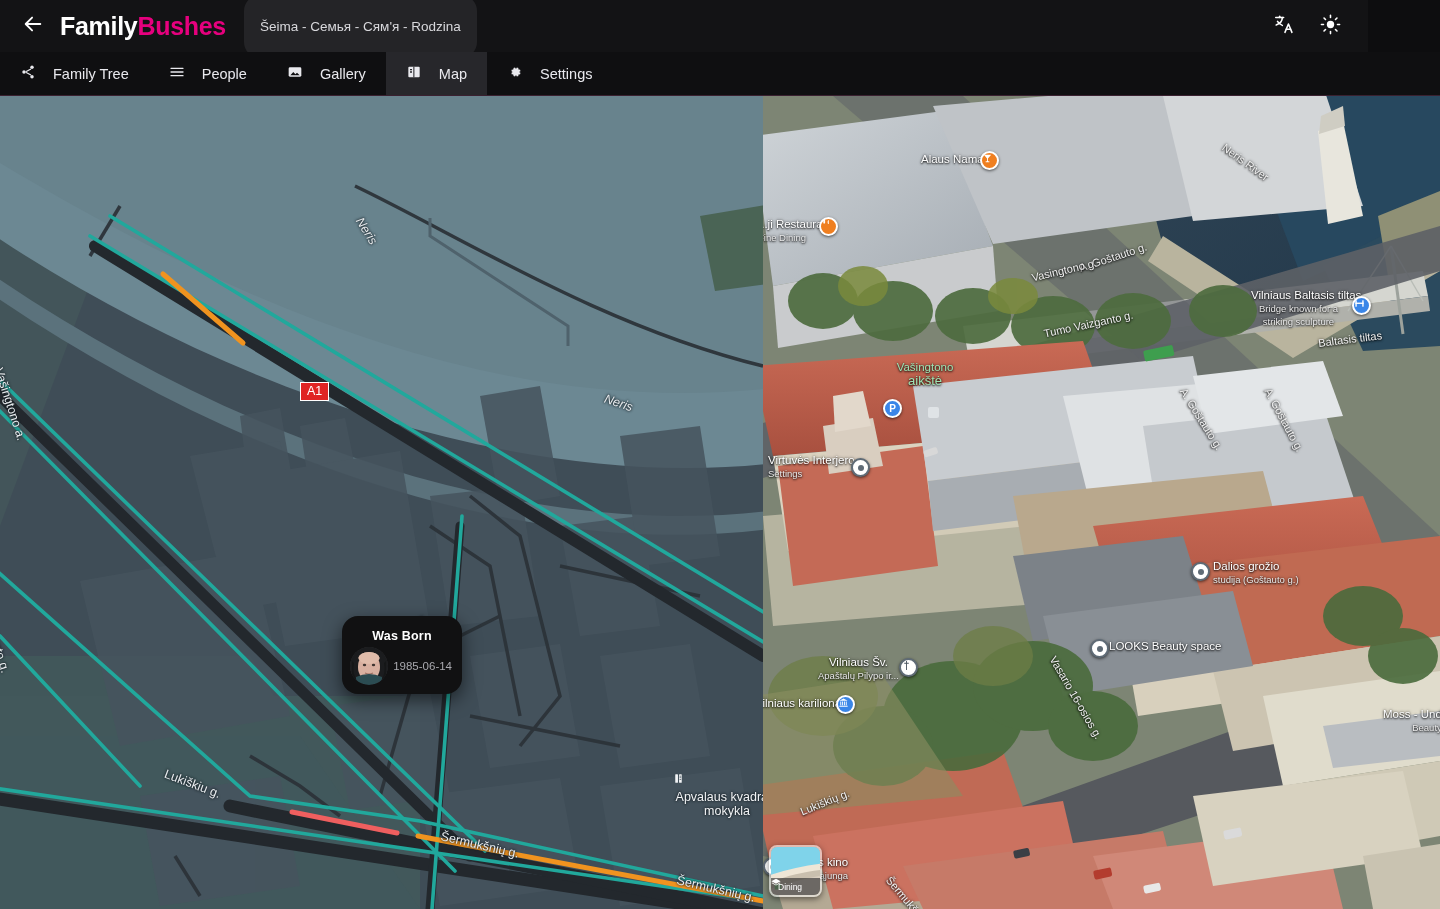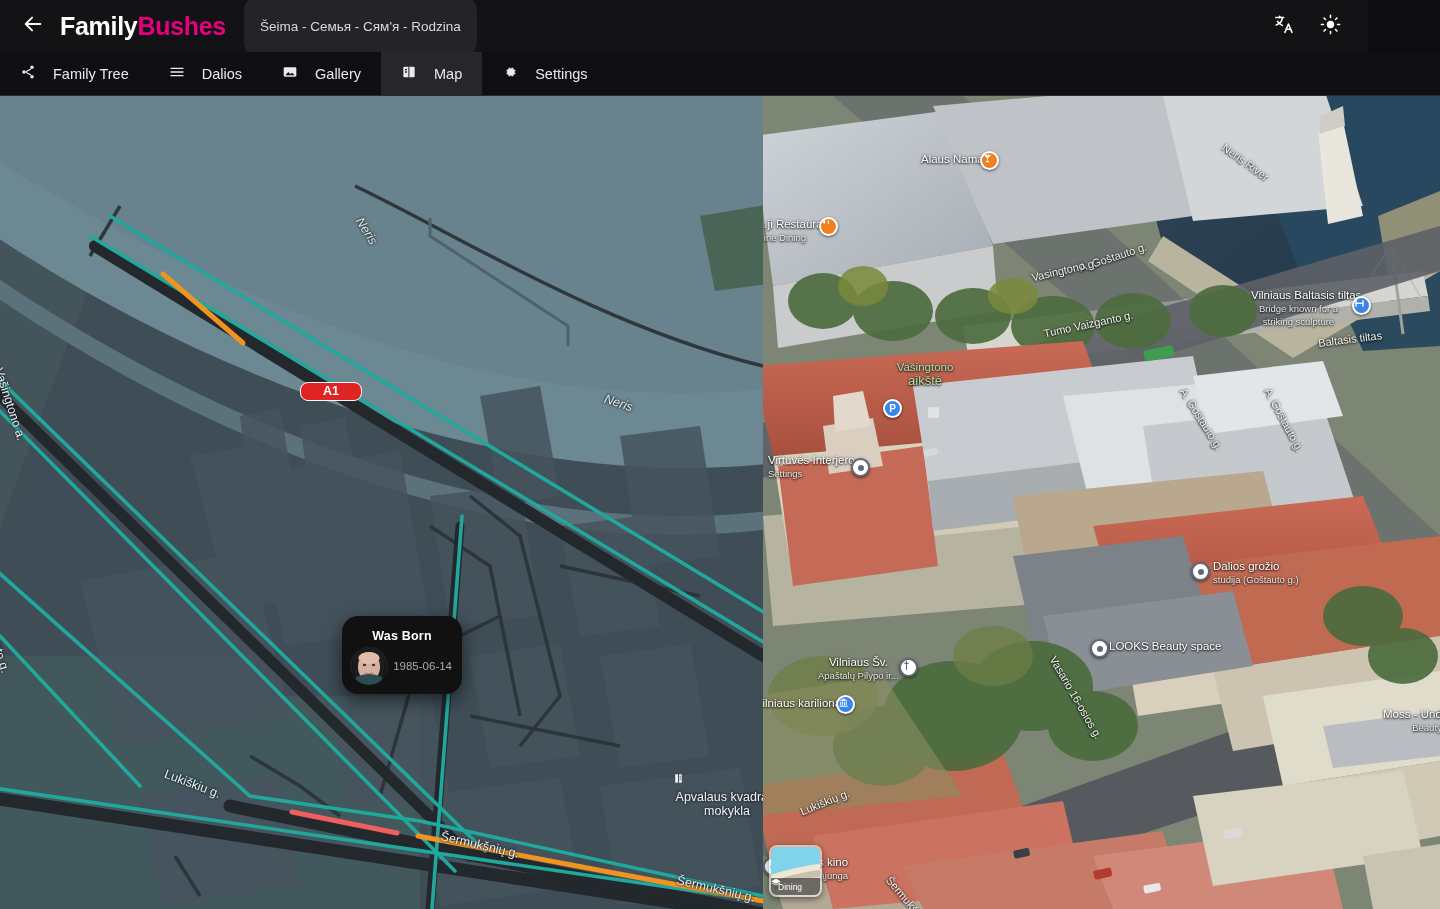--- a/index.html
+++ b/index.html
@@ -82,22 +82,22 @@
   .maplabel {
     position: absolute; color: #e8ecef;
     font-size: 12.5px; white-space: nowrap;
     text-shadow: 0 0 3px rgba(20,28,34,.95), 0 0 2px rgba(20,28,34,.95);
     pointer-events: none;
   }
   .maplabel.poi  { color: #f2f4f6; text-align: center; }
 
   .shield {
     position: absolute; background: #e02424; color: #fff;
-    border: 1.5px solid #fff; border-radius: 8px;
-    font-size: 12.5px; font-weight: bold; padding: 1px 22px;
+    border: 1.5px solid #fff; border-radius: 0;
+    font-size: 12.5px; font-weight: normal; padding: 1px 6px;
     line-height: 15px;
   }
 
   
   .satlabel {
     position: absolute; color: #ffffff; font-size: 11.5px; white-space: nowrap;
     text-shadow: 0 1px 2px rgba(0,0,0,.85), 0 0 3px rgba(0,0,0,.7);
     pointer-events: none; line-height: 13px;
   }
   .satlabel .sub { font-size: 9.5px; color: #e8e8e8; display: block; }
@@ -219,21 +219,21 @@
     </div>
 
     <div class="tab">
       <span>
         <svg viewBox="0 0 24 24" fill="none" stroke="currentColor" stroke-width="1.9" stroke-linecap="round">
           <line x1="3" y1="6.5" x2="21" y2="6.5"></line>
           <line x1="3" y1="12" x2="21" y2="12"></line>
           <line x1="3" y1="17.5" x2="21" y2="17.5"></line>
         </svg>
       </span>
-      <span>Dalios</span>
+      <span>People</span>
     </div>
 
     <div class="tab">
       <span>
         <svg viewBox="0 0 24 24" fill="currentColor">
           <rect x="2.5" y="5" width="19" height="14" rx="2"></rect>
           <path d="M5 17l4.5-5 3 3.5 2.5-2.5 4 4z" fill="#0f0f11"></path>
         </svg>
       </span>
       <span>Gallery</span>

